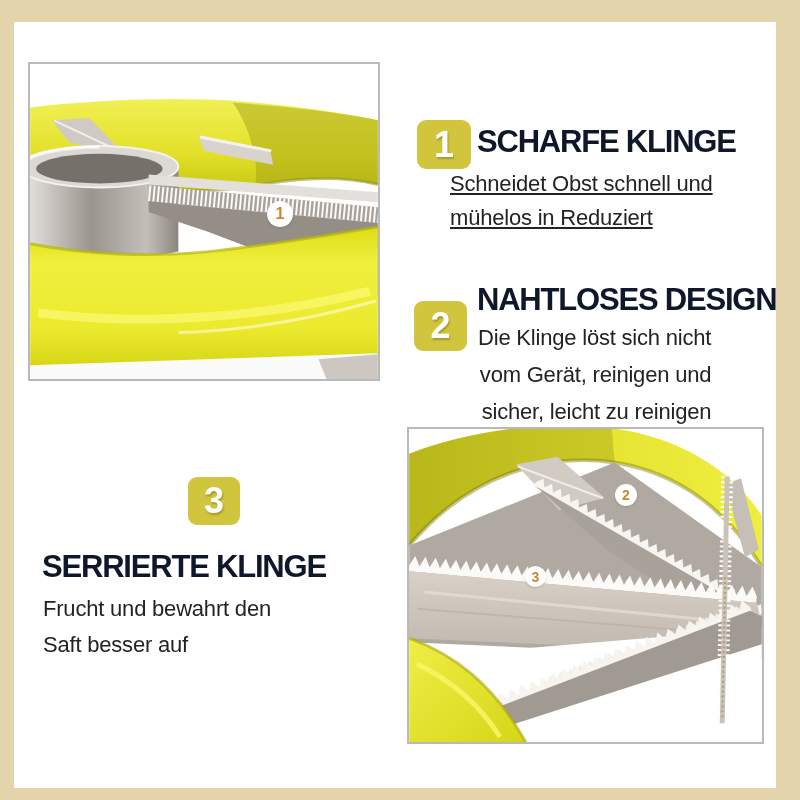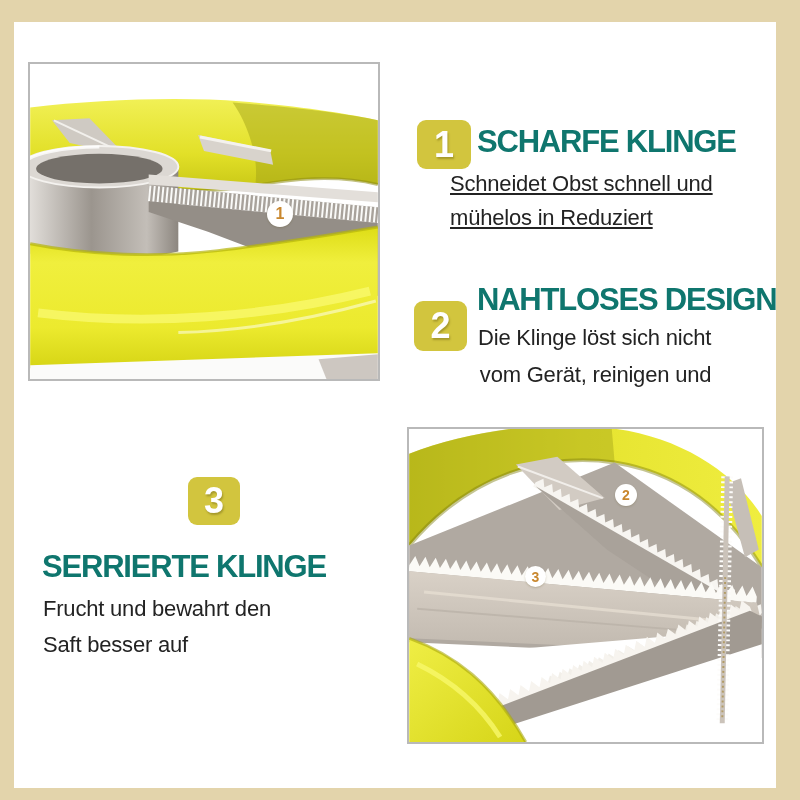--- a/index.html
+++ b/index.html
@@ -22,21 +22,21 @@
   .badge{
     position:absolute;background:#d2c53e;border-radius:9px;
     display:flex;align-items:center;justify-content:center;
     color:#ffffff;font-weight:700;font-size:36px;
     text-shadow:1px 2px 2px rgba(110,100,20,.45);
   }
   .badge1{left:417px;top:120px;width:54px;height:49px;}
   .badge2{left:414px;top:301px;width:53px;height:50px;}
   .badge3{left:188px;top:477px;width:52px;height:48px;}
   .heading{
-    position:absolute;color:#0f766e;font-weight:700;
+    position:absolute;color:#0f172a;font-weight:700;
     font-size:31px;letter-spacing:-1.2px;white-space:nowrap;line-height:1.1;text-align:center;
   }
   .h1{left:477px;top:125px;}
   .h2{left:477px;top:283px;}
   .h3{left:42px;top:550px;}
   .bodytext{
     position:absolute;color:#232323;font-size:22px;letter-spacing:-0.2px;
     white-space:nowrap;
   }
   .b1{left:450px;top:167px;line-height:34px;text-decoration:underline;}
@@ -111,20 +111,21 @@
 <div class="bodytext b1">
   <div>Schneidet Obst schnell und</div>
   <div>mühelos in Reduziert</div>
 </div>
 
 <div class="badge badge2">2</div>
 <div class="heading h2">NAHTLOSES DESIGN</div>
 <div class="bodytext b2">
   <div>Die Klinge löst sich nicht</div>
   <div>vom Gerät, reinigen und</div>
+  <div>sicher, leicht zu reinigen</div>
 </div>
 
 <div class="badge badge3">3</div>
 <div class="heading h3">SERRIERTE KLINGE</div>
 <div class="bodytext b3">
   <div>Frucht und bewahrt den</div>
   <div>Saft besser auf</div>
 </div>
 
 <div class="photo photo2">

